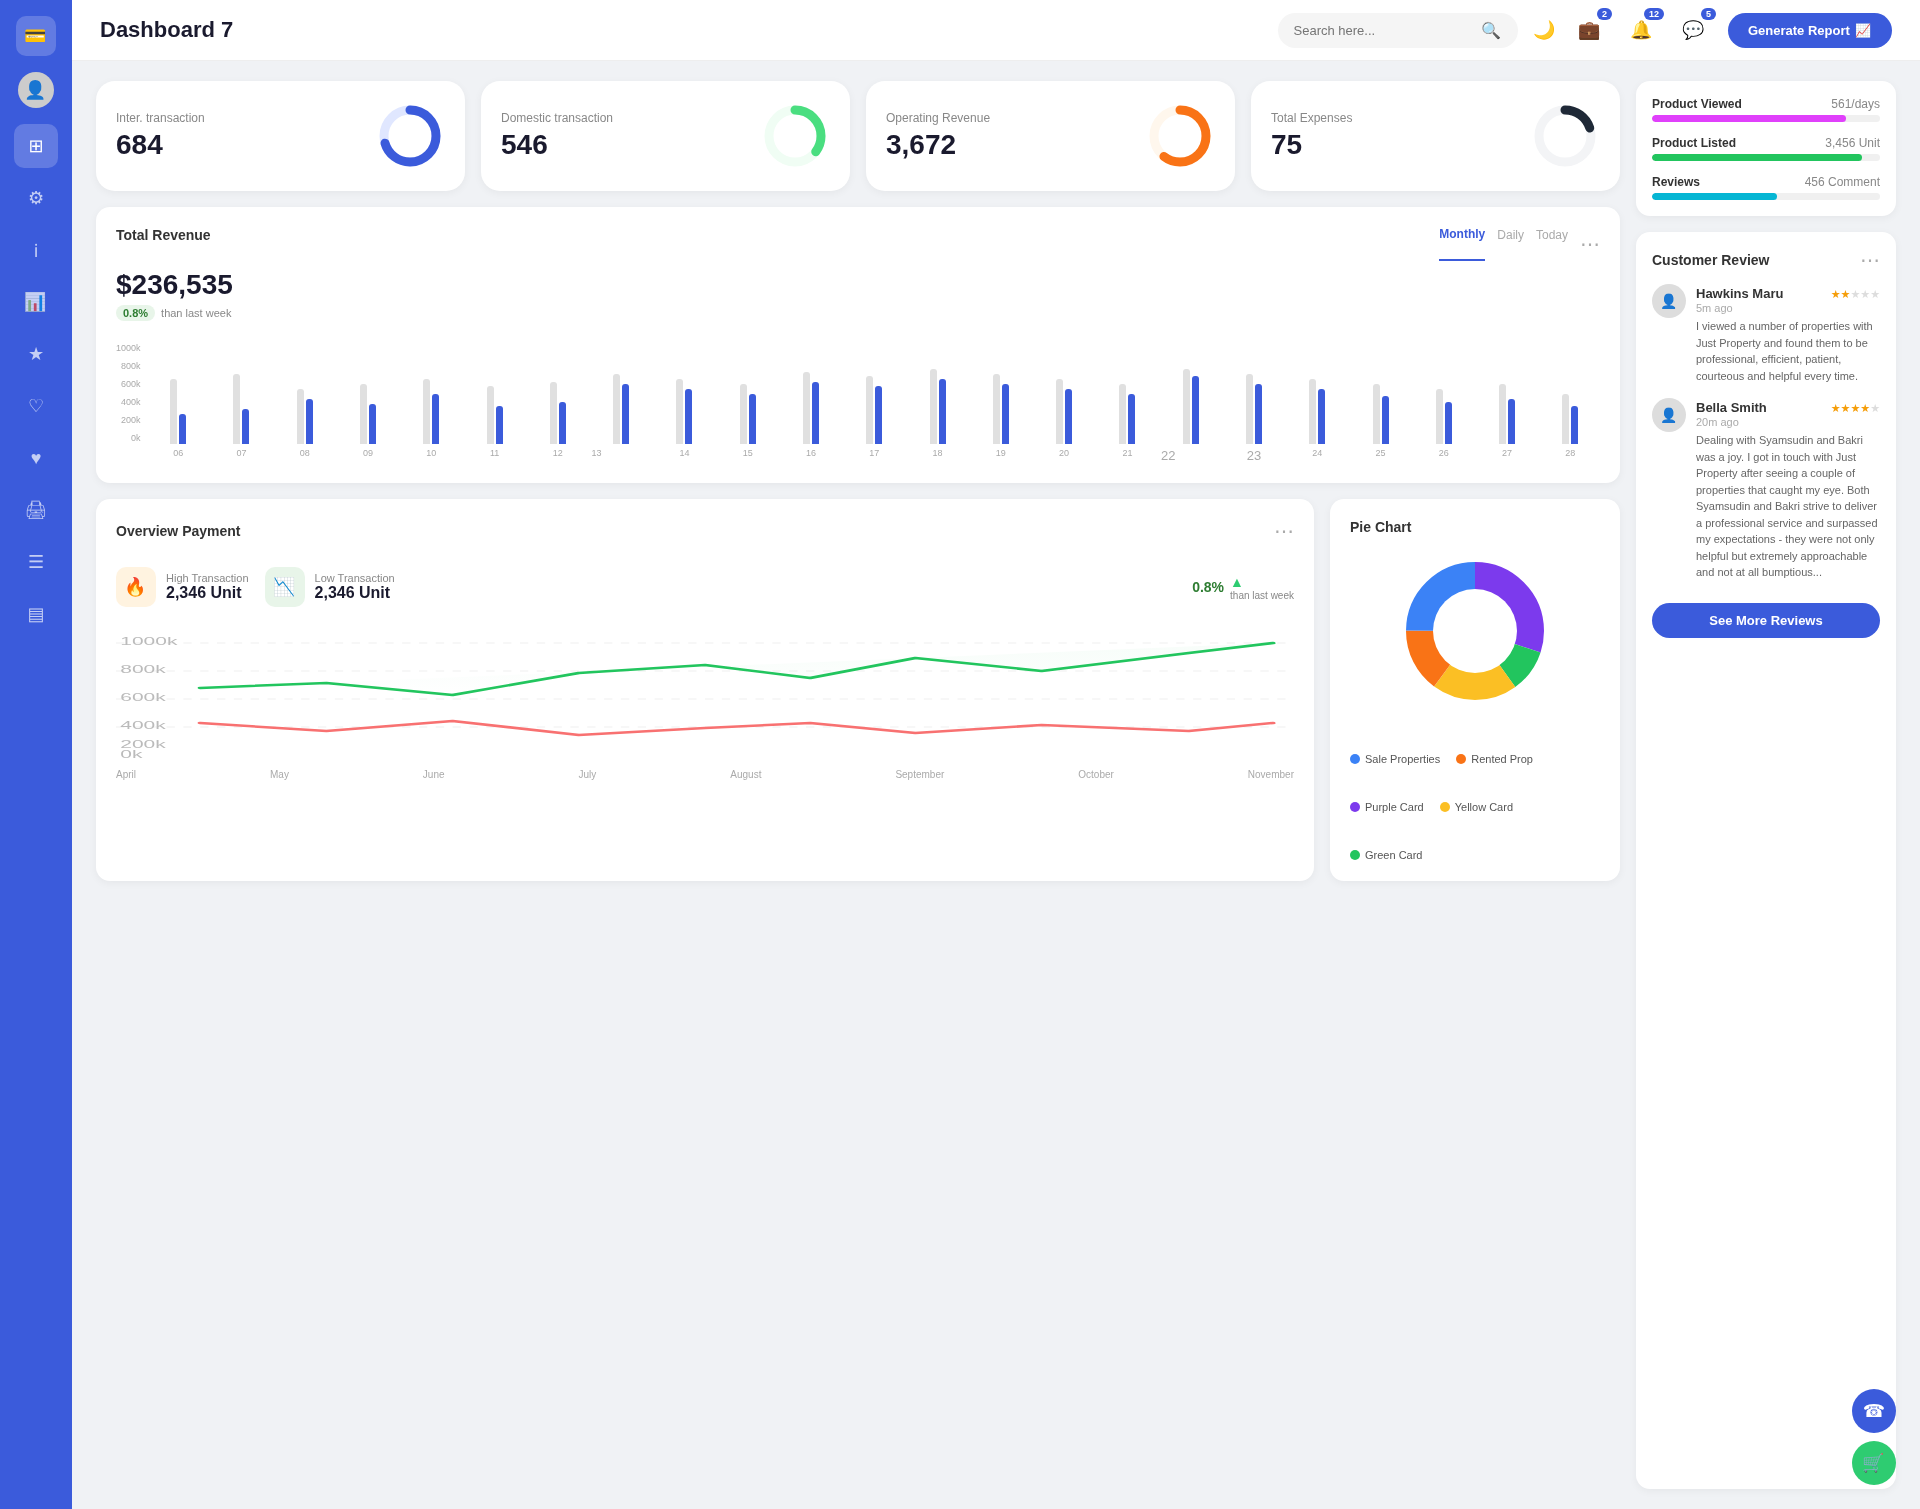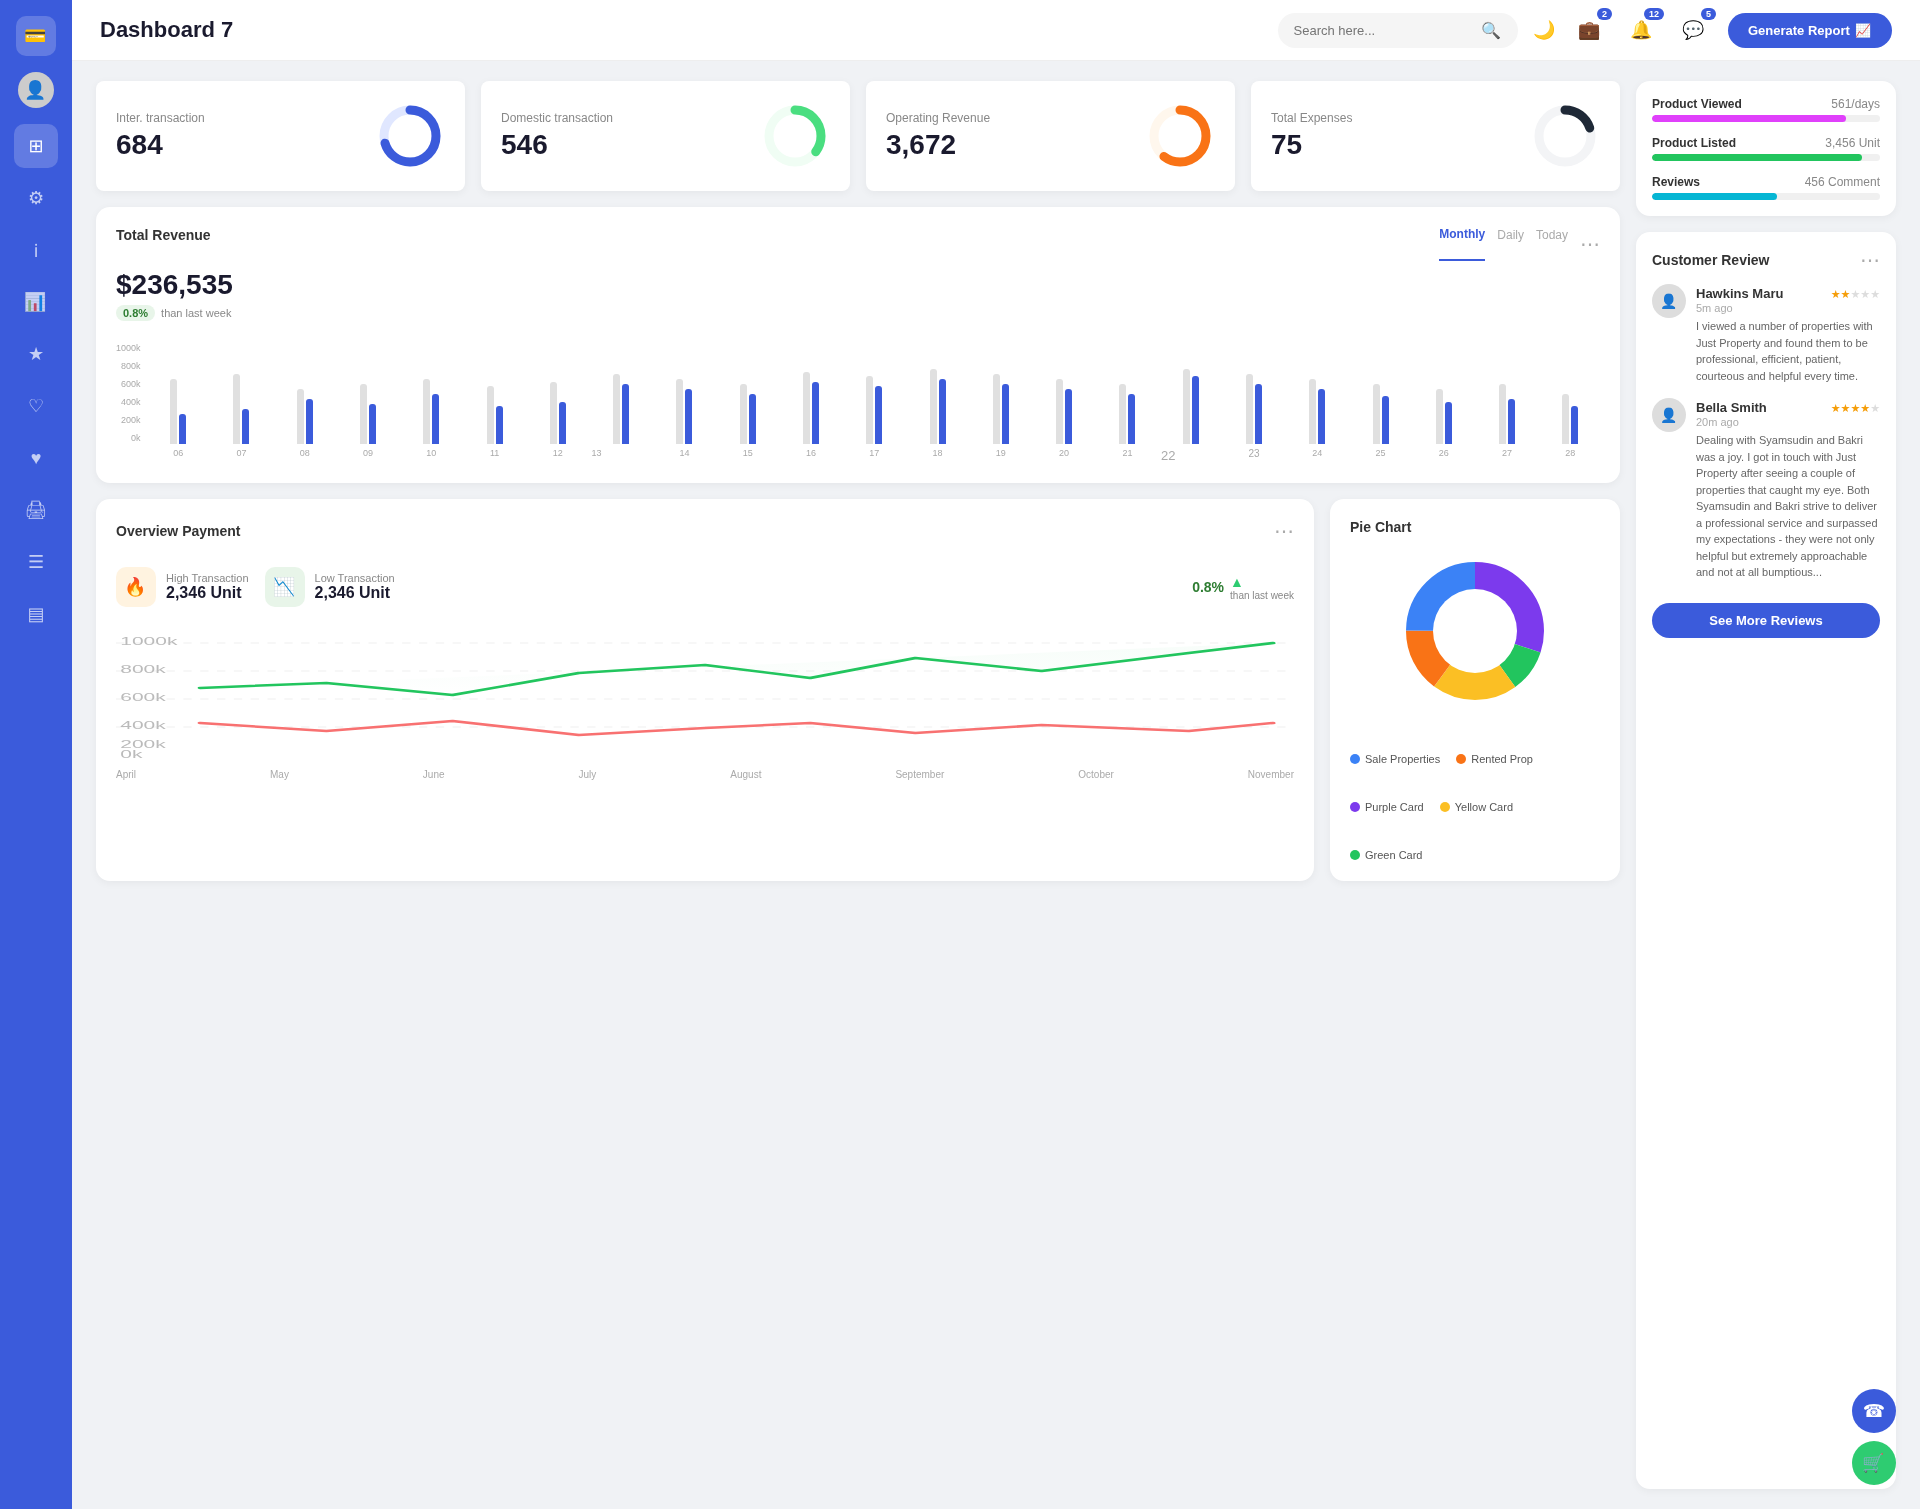--- a/index.html
+++ b/index.html
@@ -105,21 +105,21 @@
       gap: 16px;
     }
     .content-left { flex: 1; display: flex; flex-direction: column; gap: 16px; }
     .content-right { width: 260px; display: flex; flex-direction: column; gap: 16px; }
 
     
     .stat-cards { display: flex; gap: 16px; }
     .stat-card {
       flex: 1;
       background: white;
-      border-radius: 8px;
+      border-radius: 19px;
       padding: 20px;
       display: flex;
       align-items: center;
       justify-content: space-between;
       box-shadow: 0 2px 8px rgba(0,0,0,0.05);
       gap: 48px;
     }
     .stat-label { font-size: 12px; color: #888; margin-bottom: 4px; }
     .stat-value { font-size: 28px; font-weight: 700; color: #1a1a2e; }
 
@@ -490,21 +490,21 @@
                 <div style="flex: 1 1 0%; font-size: 9px; color: rgb(170, 170, 170);">13</div>
                 <div style="flex: 1 1 0%; text-align: center; font-size: 9px; color: rgb(170, 170, 170);">14</div>
                 <div style="flex: 1 1 0%; text-align: center; font-size: 9px; color: rgb(170, 170, 170);">15</div>
                 <div style="flex: 1 1 0%; text-align: center; font-size: 9px; color: rgb(170, 170, 170);">16</div>
                 <div style="flex: 1 1 0%; text-align: center; font-size: 9px; color: rgb(170, 170, 170);">17</div>
                 <div style="flex: 1 1 0%; text-align: center; font-size: 9px; color: rgb(170, 170, 170);">18</div>
                 <div style="flex: 1 1 0%; text-align: center; font-size: 9px; color: rgb(170, 170, 170);">19</div>
                 <div style="flex: 1 1 0%; text-align: center; font-size: 9px; color: rgb(170, 170, 170);">20</div>
                 <div style="flex: 1 1 0%; text-align: center; font-size: 9px; color: rgb(170, 170, 170);">21</div>
                 <div style="flex: 1 1 0%; text-align: left; font-size: 13px; color: rgb(170, 170, 170);">22</div>
-                <div style="flex: 1 1 0%; text-align: center; font-size: 10px; color: rgb(170, 170, 170);">23</div>
+                <div style="flex: 1 1 0%; text-align: center; font-size: 13px; color: rgb(170, 170, 170);">23</div>
                 <div style="flex: 1 1 0%; text-align: center; font-size: 9px; color: rgb(170, 170, 170);">24</div>
                 <div style="flex: 1 1 0%; text-align: center; font-size: 9px; color: rgb(170, 170, 170);">25</div>
                 <div style="flex: 1 1 0%; text-align: center; font-size: 9px; color: rgb(170, 170, 170);">26</div>
                 <div style="flex: 1 1 0%; text-align: center; font-size: 9px; color: rgb(170, 170, 170);">27</div>
                 <div style="flex: 1 1 0%; text-align: center; font-size: 9px; color: rgb(170, 170, 170);">28</div>
               </div>
           </div>
         </div>
       </div>
 

